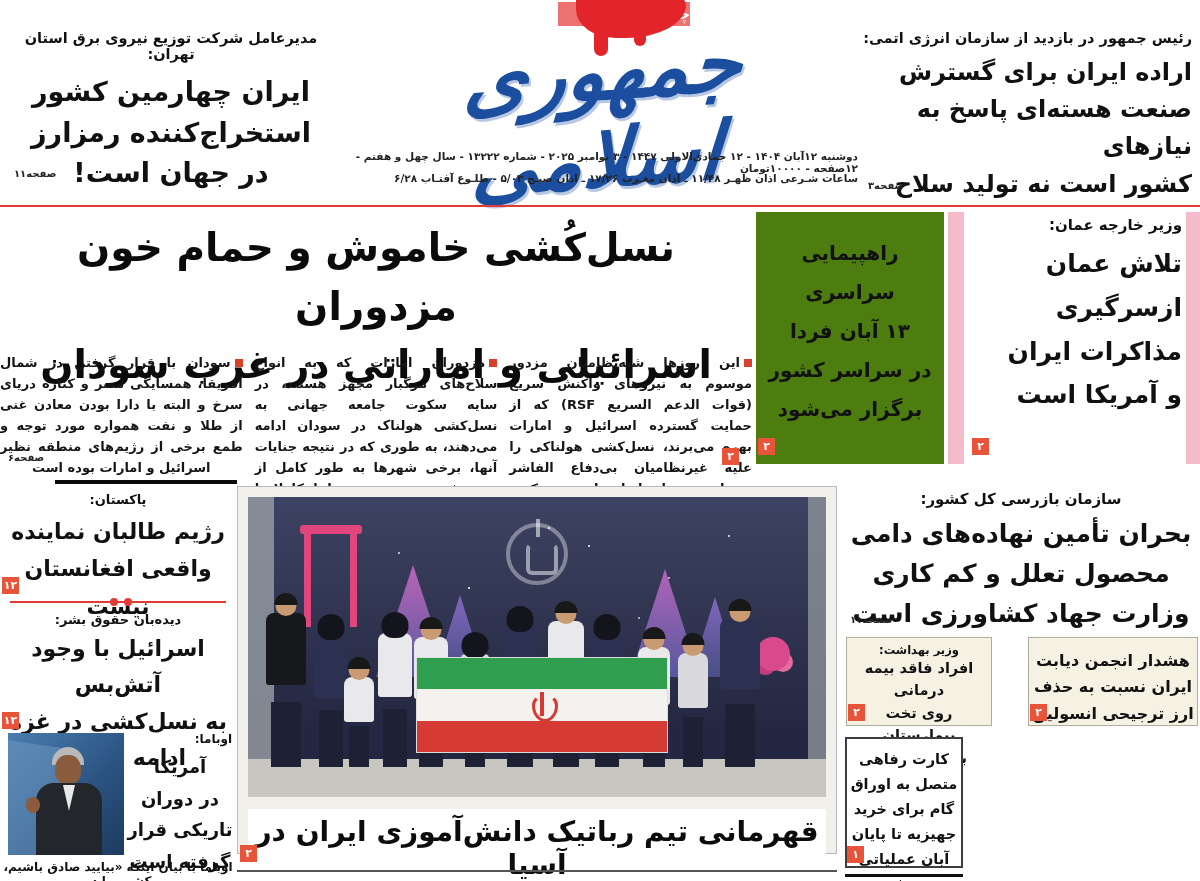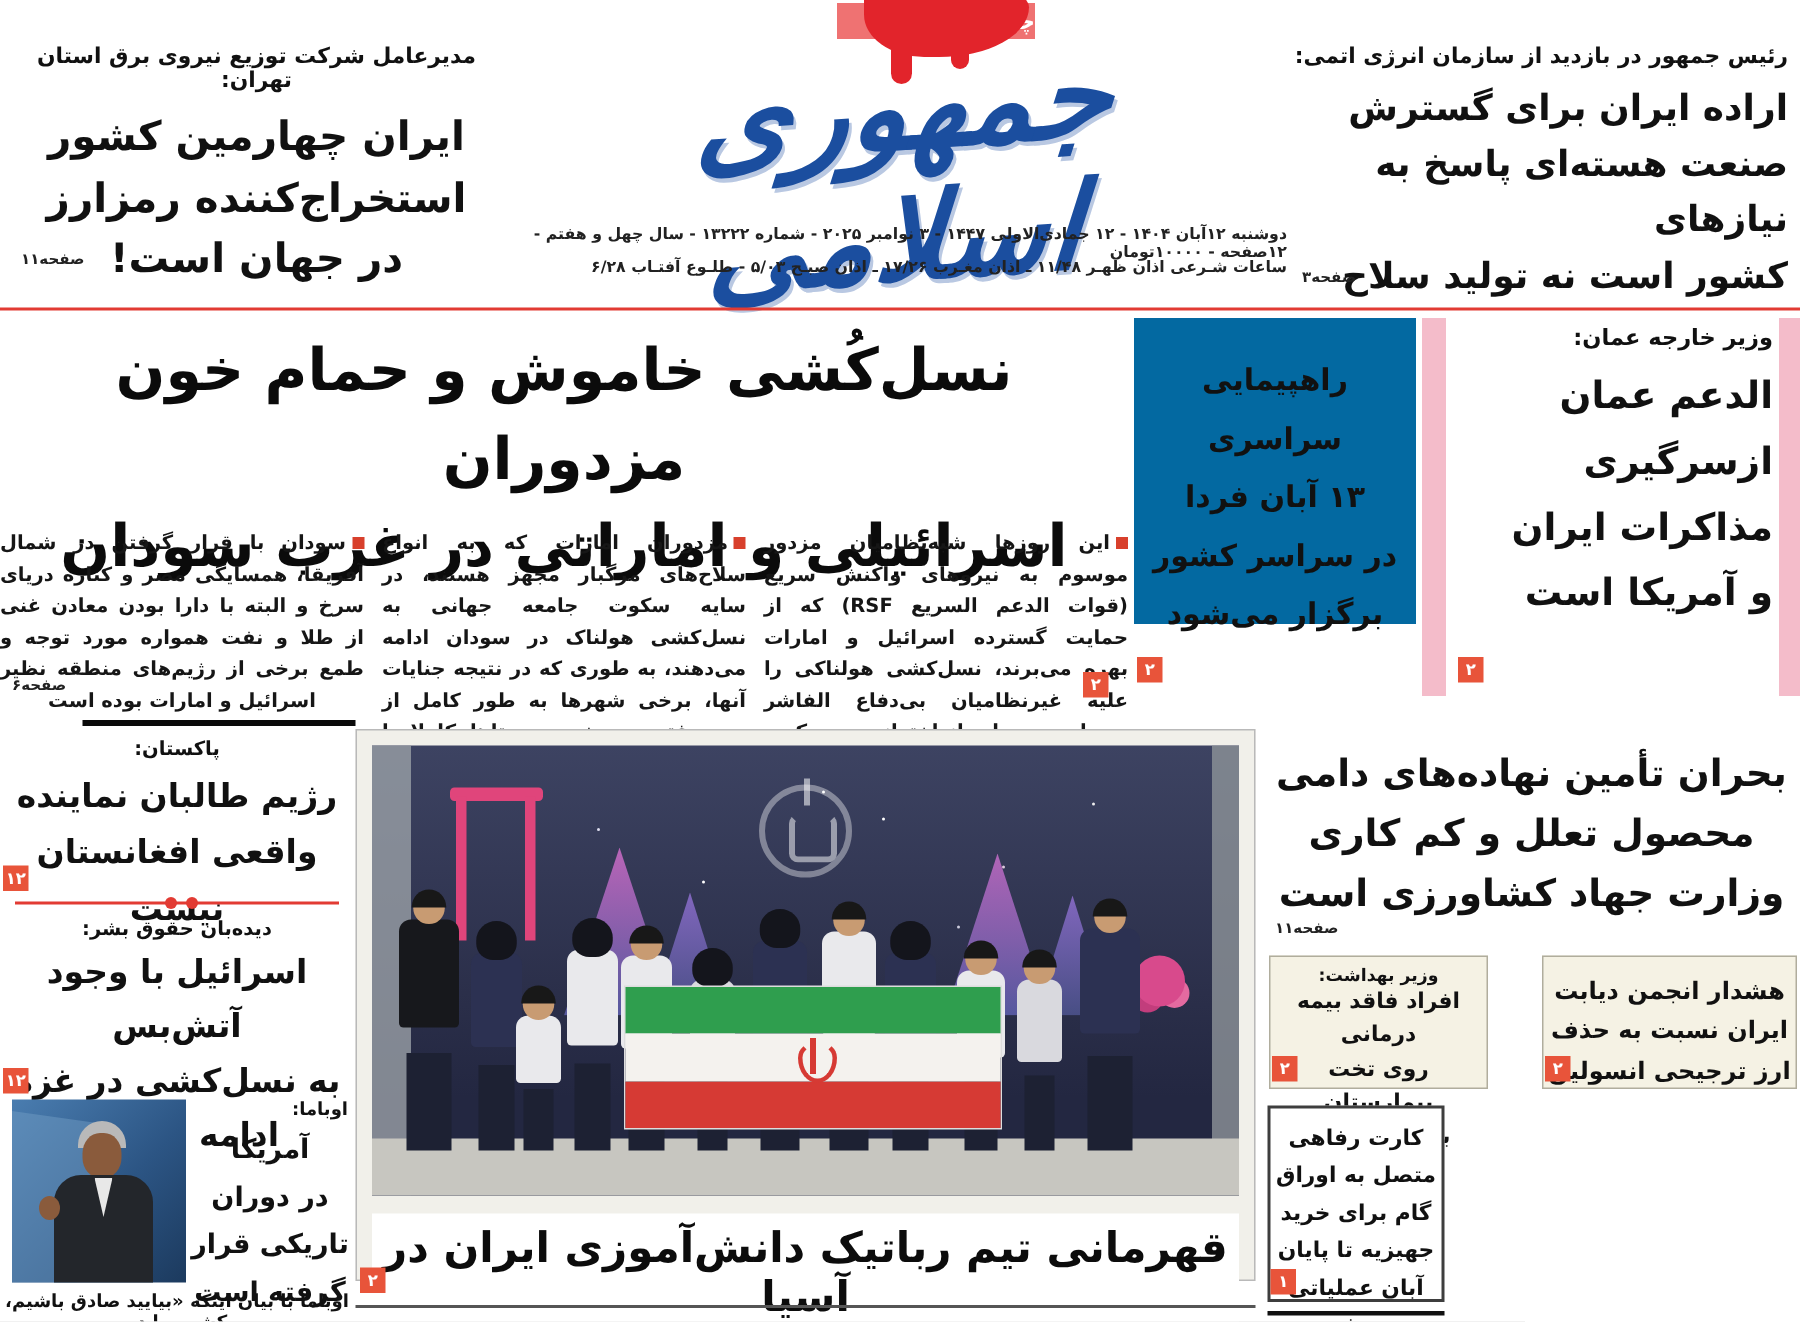--- a/index.html
+++ b/index.html
@@ -40,21 +40,21 @@
   .red-rule { position:absolute; left:0; top:205px; width:1200px; height:2px; background:#e23b33; }
   
   .lead-headline { position:absolute; left:0; top:219px; width:752px; text-align:center;
     font-size:39px; font-weight:bold; line-height:1.5; letter-spacing:-1px; color:#0b0b0b; }
   .lead-cols { position:absolute; left:0; top:352px; width:752px; display:flex; gap:12px; }
   .lead-col { width:243px; font-size:13px; font-weight:bold; line-height:1.62; text-align:justify; text-align-last:center; color:#161616; }
   .sq { display:inline-block; width:8px; height:8px; background:#d8402c; margin-left:4px; }
   
   .pinkbar { position:absolute; top:212px; height:252px; background:#f4bcca; }
   .pb1 { left:1186px; width:14px; } .pb2 { left:948px; width:16px; }
-  .rally { position:absolute; left:756px; top:212px; width:188px; height:204px; background:#0369a1; text-align:center; }
+  .rally { position:absolute; left:756px; top:212px; width:188px; height:252px; background:#4d7c0f; text-align:center; }
   .rally-text { padding-top:22px; font-size:20px; font-weight:bold; line-height:1.95; }
   .oman { position:absolute; left:970px; top:216px; width:212px; text-align:right; }
   .oman .kicker { font-size:15px; }
   .oman-headline { margin-top:8px; font-size:25px; font-weight:bold; line-height:1.75; }
   
   .black-sep { position:absolute; left:55px; top:480px; width:182px; height:4px; background:#0a0a0a; }
   .pak { position:absolute; left:0; top:492px; width:236px; text-align:center; }
   .pak .kicker { font-size:13px; }
   .pak-headline { margin-top:6px; font-size:22px; font-weight:bold; line-height:1.7; }
   .red-div { position:absolute; left:10px; top:601px; width:216px; height:2px; background:#e23b33; }
@@ -182,21 +182,21 @@
   <div class="rally">
     <div class="rally-text pre">راهپیمایی
 سراسری
 ۱۳ آبان فردا
 در سراسر کشور
 برگزار می‌شود</div>
   </div>
   <div class="badge" style="left:758px; top:438px;">۲</div>
   <div class="oman">
     <div class="kicker">وزیر خارجه عمان:</div>
-    <div class="oman-headline pre">الدعم عمان
+    <div class="oman-headline pre">تلاش عمان
 ازسرگیری
 مذاکرات ایران
 و آمریکا است</div>
   </div>
   <div class="badge" style="left:972px; top:438px;">۲</div>
 
   <div class="black-sep"></div>
   <div class="pak">
     <div class="kicker">پاکستان:</div>
     <div class="pak-headline pre">رژیم طالبان نماینده
@@ -328,20 +328,21 @@
           </div>
         <div class="r"></div>
       </div>
     </div>
     <div class="caption">قهرمانی تیم رباتیک دانش‌آموزی ایران در آسیا</div>
   </div>
   <div class="badge" style="left:240px; top:845px;">۲</div>
   <div class="photo-underline"></div>
 
   <div class="inspect">
+    <div class="kicker">سازمان بازرسی کل کشور:</div>
     <div class="inspect-headline pre">بحران تأمین نهاده‌های دامی
 محصول تعلل و کم کاری
 وزارت جهاد کشاورزی است</div>
   </div>
   <div class="pageref" style="left:850px; top:614px;">صفحه۱۱</div>
 
   <div class="box box-diabetes">
     <div class="txt pre">هشدار انجمن دیابت
 ایران نسبت به حذف
 ارز ترجیحی انسولین</div>

